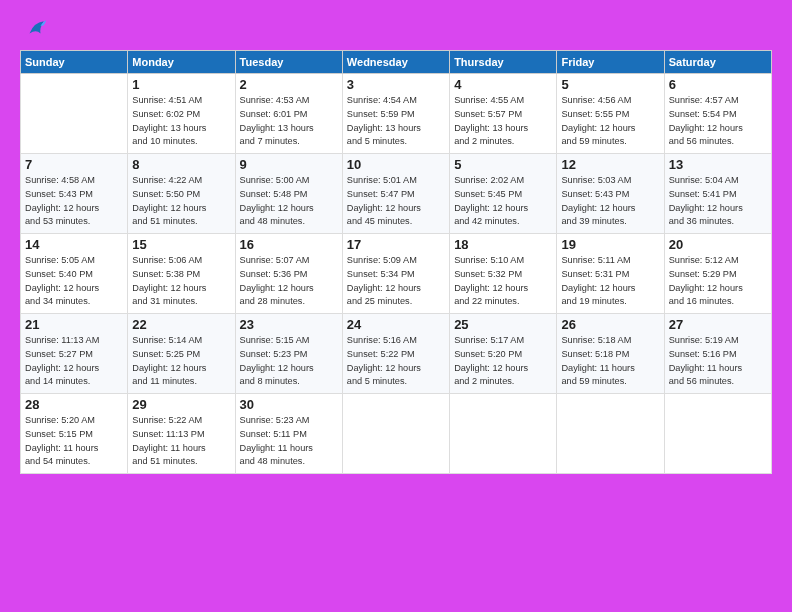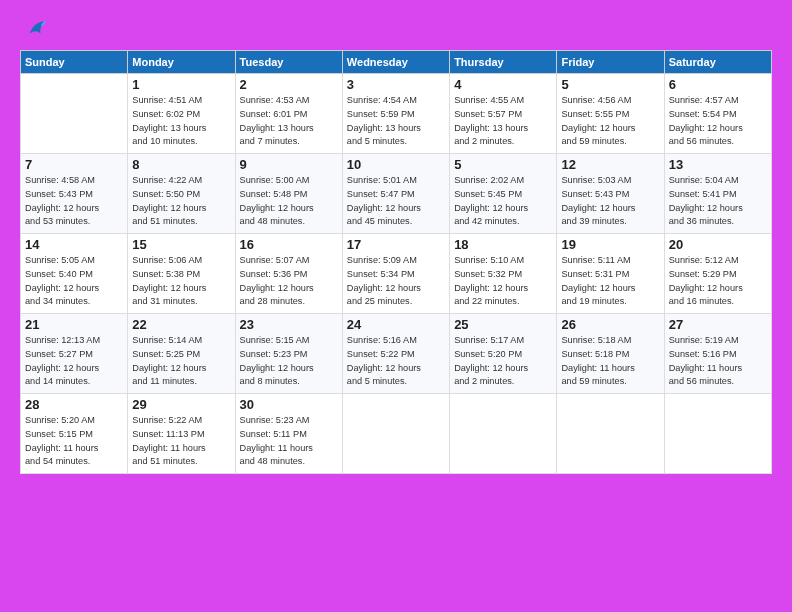--- a/index.html
+++ b/index.html
@@ -315,21 +315,21 @@
               <div>Sunset: 5:29 PM</div>
               <div>Daylight: 12 hours</div>
               <div>and 16 minutes.</div>
             </div>
           </td>
         </tr>
         <tr>
           <td>
             <span class="day-number">21</span>
             <div class="cell-info">
-              <div>Sunrise: 12:13 AM</div>
+              <div>Sunrise: 11:13 AM</div>
               <div>Sunset: 5:27 PM</div>
               <div>Daylight: 12 hours</div>
               <div>and 14 minutes.</div>
             </div>
           </td>
           <td>
             <span class="day-number">22</span>
             <div class="cell-info">
               <div>Sunrise: 5:14 AM</div>
               <div>Sunset: 5:25 PM</div>

